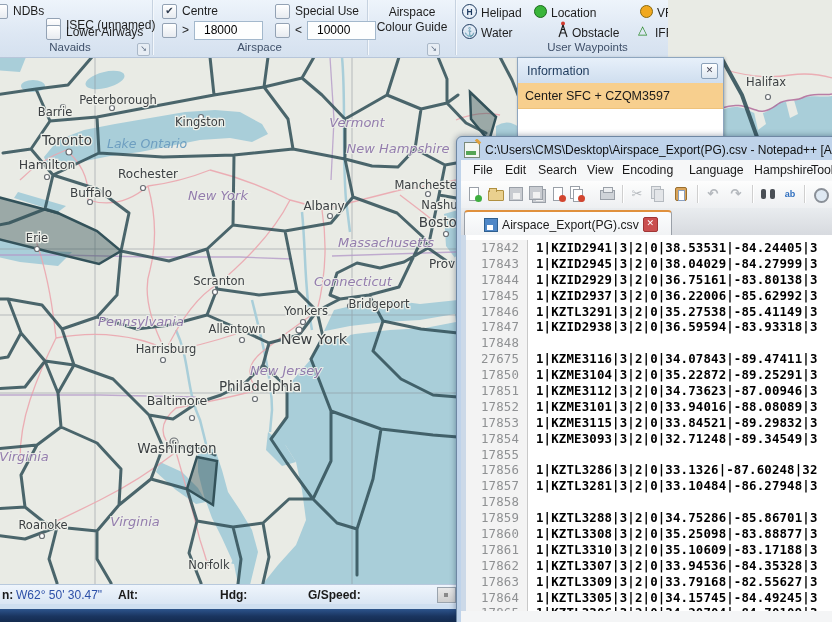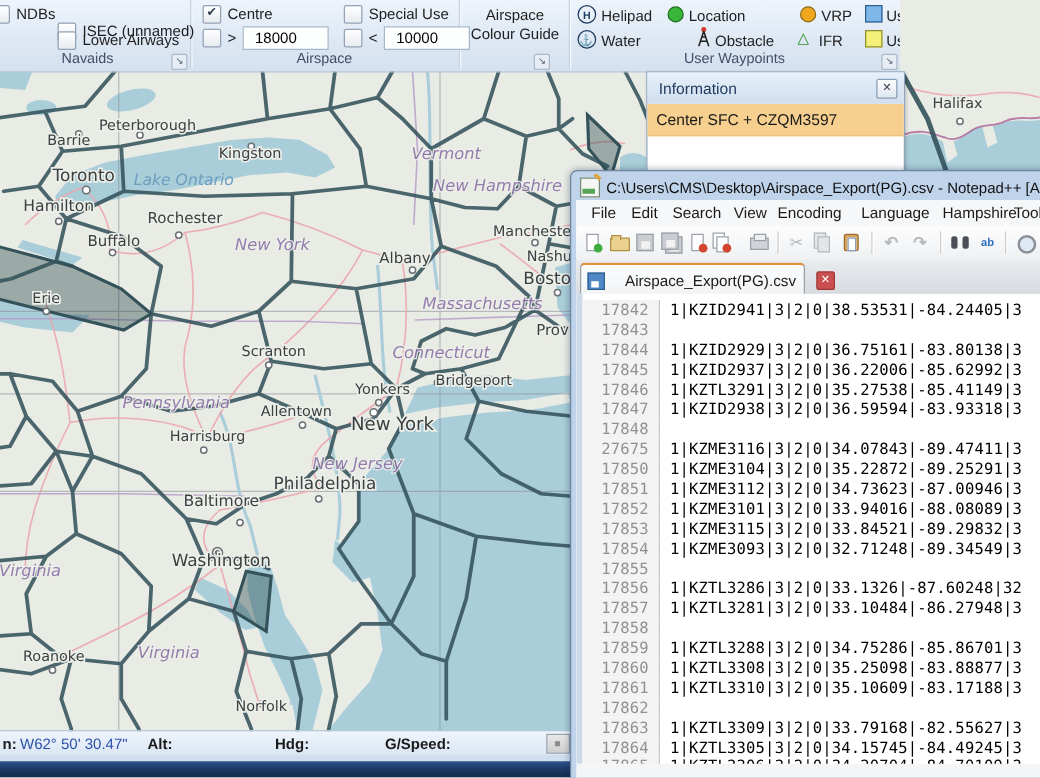--- a/index.html
+++ b/index.html
@@ -7,21 +7,21 @@
        font-family:"Liberation Sans",sans-serif;}
   #screen{position:absolute;inset:0;width:832px;height:622px;overflow:hidden;}
 
   
   #map-svg{position:absolute;left:0;top:0;z-index:1;}
   .city{fill:#3c4043;font-family:"DejaVu Sans",sans-serif;paint-order:stroke;stroke:#edefe9;stroke-width:2.6px;text-anchor:middle;}
   .state{fill:#8b72a8;font-family:"DejaVu Sans",sans-serif;font-style:italic;font-size:13px;opacity:.9;paint-order:stroke;stroke:#edefe9;stroke-width:2px;text-anchor:middle;}
   .wlabel{fill:#6d9ec0;font-family:"DejaVu Sans",sans-serif;font-style:italic;font-size:12.5px;text-anchor:middle;}
 
   
-  #ribbon{position:absolute;left:0;top:0;width:720px;height:57px;z-index:5;overflow:hidden;
+  #ribbon{position:absolute;left:0;top:0;width:668px;height:57px;z-index:5;overflow:hidden;
     background:linear-gradient(#eef4fb,#dde7f3 60%,#d5e1ef);border-bottom:1px solid #b7c6da;}
   .rb-sep{position:absolute;top:0;height:55px;width:0;border-left:1px solid #c6d2e0;border-right:1px solid #f4f8fc;}
   .rb-item{position:absolute;display:flex;align-items:center;gap:5px;height:16px;font-size:12px;color:#1e1e1e;white-space:nowrap;}
   .cb{width:13px;height:13px;border:1px solid #93a2b4;border-radius:2px;background:linear-gradient(#fff,#e7ebf0);
       display:inline-flex;align-items:center;justify-content:center;flex:0 0 13px;}
   .cb i{font-style:normal;font-size:10px;line-height:10px;color:#2e3b4e;}
   .rb-input{display:inline-block;width:58px;height:17px;line-height:17px;background:#fdfefe;border:1px solid #a3b8cc;
       font-size:12px;color:#000;padding-left:9px;}
   .rb-grouplabel{position:absolute;top:41px;font-size:11.5px;color:#3f5069;text-align:center;}
   .launcher{position:absolute;width:11px;height:11px;font-size:8px;line-height:10px;color:#5a6a80;
@@ -90,32 +90,32 @@
   .glyph.dis{color:#b5b9be;}
   .ic-binoc{position:absolute;left:1px;top:3px;width:14px;height:10px;}
   .ic-binoc::before,.ic-binoc::after{content:"";position:absolute;top:0;width:5px;height:10px;background:#4a4f55;border-radius:2px;}
   .ic-binoc::before{left:0;} .ic-binoc::after{right:0;}
   .ic-replace{position:absolute;inset:0;font-size:9px;font-weight:bold;color:#2f6fbf;line-height:16px;text-align:center;}
   .ic-zoomp{position:absolute;left:2px;top:2px;width:11px;height:11px;border:2px solid #8a9098;border-radius:50%;background:#dfe9f3;}
   #npp-tabbar{position:absolute;left:0;top:48px;right:0;height:27px;
     background:linear-gradient(#e9ecef,#d7dadf);border-bottom:1px solid #b9bec4;}
   #npp-tab{position:absolute;left:3px;top:2px;width:168px;height:25px;
     background:linear-gradient(#fcfdfe,#f0f2f4);border:1px solid #9aa0a8;border-bottom:none;border-radius:4px 4px 0 0;
-    border-top:2px solid #e0913e;display:flex;align-items:center;gap:16px;padding:0 5px;font-size:12.2px;color:#1a1a1a;}
+    border-top:2px solid #e0913e;display:flex;align-items:center;gap:4px;padding:0 19px;font-size:12.2px;color:#1a1a1a;}
   .tab-floppy{width:12px;height:12px;background:#4f87c7;border:1px solid #2f5f8f;position:relative;flex:0 0 12px;}
   .tab-floppy::after{content:"";position:absolute;left:2px;bottom:1px;width:6px;height:5px;background:#fff;}
   .tab-close{width:13px;height:13px;background:#ca4f4f;border:1px solid #a03636;border-radius:2px;color:#fff;
     font-size:9px;line-height:11px;text-align:center;flex:0 0 13px;}
   #npp-editor{position:absolute;left:0;top:75px;right:0;height:376px;background:#fff;overflow:hidden;display:flex;}
   #ed-margin{width:5px;background:#ccd9e8;flex:0 0 5px;}
   #ed-rows{flex:1;padding-top:5px;font-family:"DejaVu Sans Mono",monospace;font-size:12.4px;letter-spacing:.15px;}
   .ed-row{display:flex;height:15.9px;line-height:15.9px;white-space:pre;}
   .ln{width:62px;flex:0 0 62px;text-align:right;padding-right:8px;color:#8f9193;background:#f3f3f3;
       border-right:1px solid #c8c8c8;box-sizing:border-box;}
-  .lt{padding-left:8px;color:#000;}
+  .lt{padding-left:8px;color:#000;font-weight:bold;}
 </style>
 </head>
 <body>
 
 <div id="screen">
 
   <svg id="map-svg" width="832" height="622" viewBox="0 0 832 622">
 
     <rect x="0" y="57" width="832" height="551" fill="#e9ebe5"></rect>
 
@@ -479,40 +479,40 @@
         <div id="npp-tab">
           <span class="tab-floppy"></span>
           <span>Airspace_Export(PG).csv</span>
           <span class="tab-close">✕</span>
         </div>
       </div>
       <div id="npp-editor">
         <div id="ed-margin"></div>
         <div id="ed-rows">
             <div class="ed-row"><span class="ln">17842</span><span class="lt">1|KZID2941|3|2|0|38.53531|-84.24405|3</span></div>
-            <div class="ed-row"><span class="ln">17843</span></div>
+            <div class="ed-row"><span class="ln">17843</span><span class="lt">1|KZID2945|3|2|0|38.04029|-84.27999|3</span></div>
             <div class="ed-row"><span class="ln">17844</span><span class="lt">1|KZID2929|3|2|0|36.75161|-83.80138|3</span></div>
             <div class="ed-row"><span class="ln">17845</span><span class="lt">1|KZID2937|3|2|0|36.22006|-85.62992|3</span></div>
             <div class="ed-row"><span class="ln">17846</span><span class="lt">1|KZTL3291|3|2|0|35.27538|-85.41149|3</span></div>
             <div class="ed-row"><span class="ln">17847</span><span class="lt">1|KZID2938|3|2|0|36.59594|-83.93318|3</span></div>
             <div class="ed-row"><span class="ln">17848</span></div>
             <div class="ed-row"><span class="ln">27675</span><span class="lt">1|KZME3116|3|2|0|34.07843|-89.47411|3</span></div>
             <div class="ed-row"><span class="ln">17850</span><span class="lt">1|KZME3104|3|2|0|35.22872|-89.25291|3</span></div>
             <div class="ed-row"><span class="ln">17851</span><span class="lt">1|KZME3112|3|2|0|34.73623|-87.00946|3</span></div>
             <div class="ed-row"><span class="ln">17852</span><span class="lt">1|KZME3101|3|2|0|33.94016|-88.08089|3</span></div>
             <div class="ed-row"><span class="ln">17853</span><span class="lt">1|KZME3115|3|2|0|33.84521|-89.29832|3</span></div>
             <div class="ed-row"><span class="ln">17854</span><span class="lt">1|KZME3093|3|2|0|32.71248|-89.34549|3</span></div>
             <div class="ed-row"><span class="ln">17855</span></div>
             <div class="ed-row"><span class="ln">17856</span><span class="lt">1|KZTL3286|3|2|0|33.1326|-87.60248|32</span></div>
             <div class="ed-row"><span class="ln">17857</span><span class="lt">1|KZTL3281|3|2|0|33.10484|-86.27948|3</span></div>
             <div class="ed-row"><span class="ln">17858</span></div>
             <div class="ed-row"><span class="ln">17859</span><span class="lt">1|KZTL3288|3|2|0|34.75286|-85.86701|3</span></div>
             <div class="ed-row"><span class="ln">17860</span><span class="lt">1|KZTL3308|3|2|0|35.25098|-83.88877|3</span></div>
             <div class="ed-row"><span class="ln">17861</span><span class="lt">1|KZTL3310|3|2|0|35.10609|-83.17188|3</span></div>
-            <div class="ed-row"><span class="ln">17862</span></div>
+            <div class="ed-row"><span class="ln">17862</span><span class="lt">1|KZTL3307|3|2|0|33.94536|-84.35328|3</span></div>
             <div class="ed-row"><span class="ln">17863</span><span class="lt">1|KZTL3309|3|2|0|33.79168|-82.55627|3</span></div>
             <div class="ed-row"><span class="ln">17864</span><span class="lt">1|KZTL3305|3|2|0|34.15745|-84.49245|3</span></div>
             <div class="ed-row"><span class="ln">17865</span><span class="lt">1|KZTL3306|3|2|0|34.20704|-84.70109|3</span></div>
           </div>
       </div>
 
     </div>
   </div>
 
 </div>

